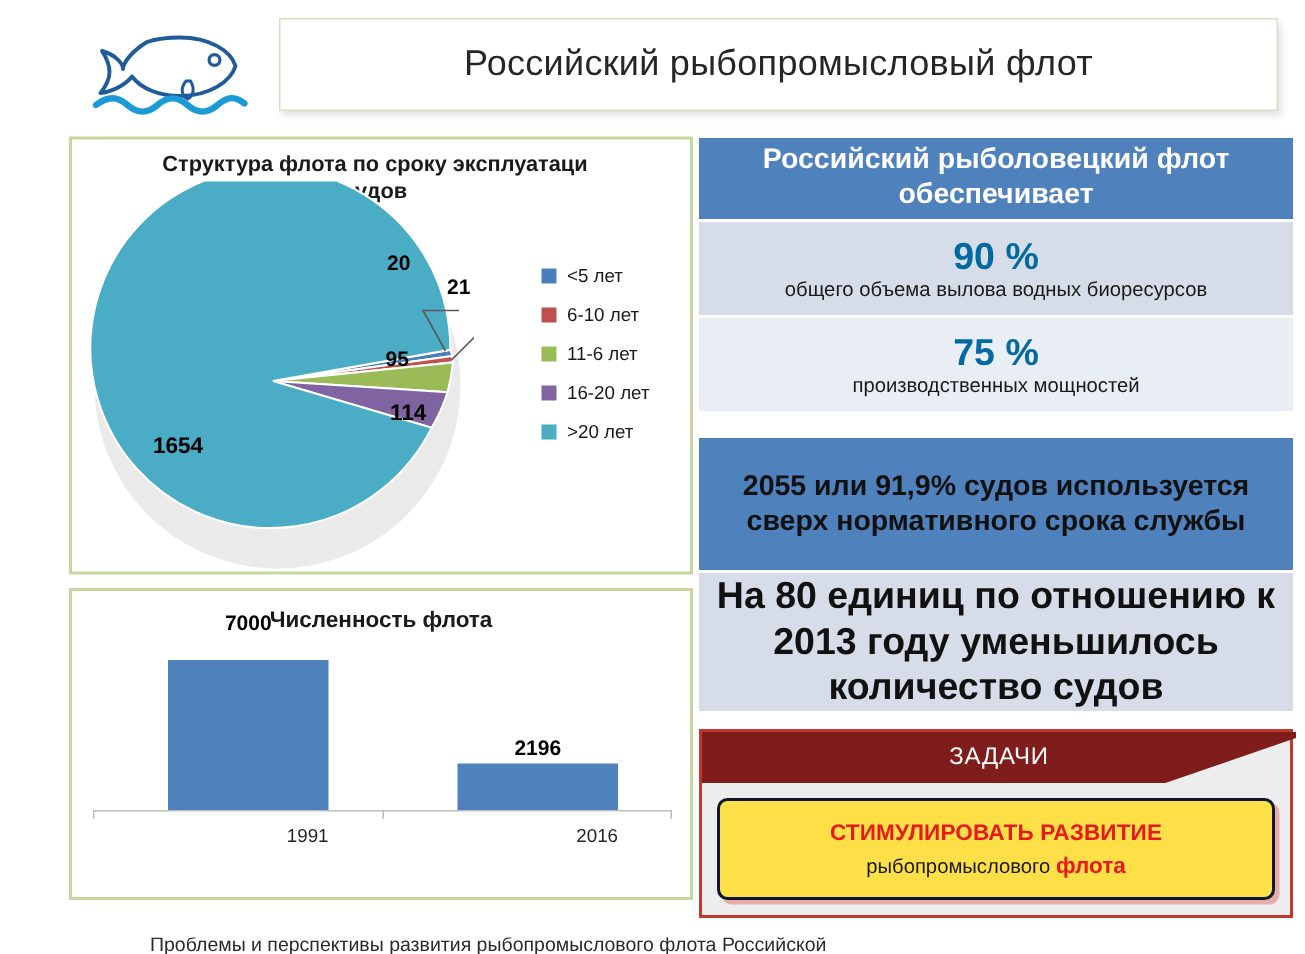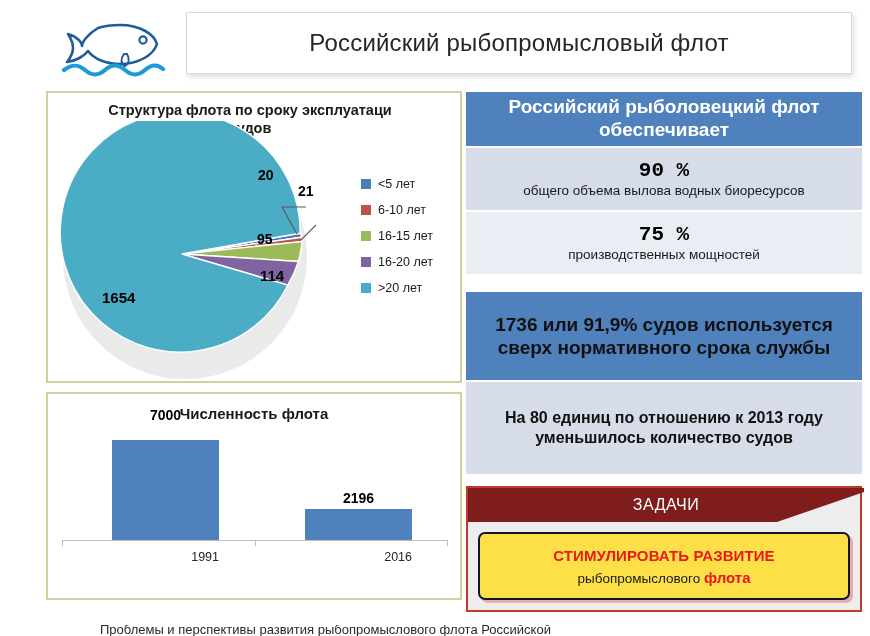--- a/index.html
+++ b/index.html
@@ -177,25 +177,24 @@
     align-items: center; justify-content: center;
   }
   .p-stat-b {
     left: 466px; top: 212px;
     width: 396px; height: 62px;
     background: #E9EDF4;
     display: flex; flex-direction: column;
     align-items: center; justify-content: center;
   }
   .pct {
-    color: #000000;
-    font-size: 21px;
+    color: #0369a1;
+    font-size: 25px;
     font-weight: bold;
     line-height: 1.15;
-    font-family: Liberation Mono, monospace;
   }
   .pct-sub {
     font-size: 13.5px;
     color: #1a1a1a;
     text-align: center;
     line-height: 1.2;
   }
   .p-mid-blue {
     left: 466px; top: 292px;
     width: 396px; height: 88px;
@@ -206,21 +205,21 @@
     font-size: 19px; font-weight: bold;
     line-height: 1.22;
   }
   .p-mid-grey {
     left: 466px; top: 382px;
     width: 396px; height: 92px;
     background: #D6DCE8;
     color: #111111;
     display: flex; align-items: center; justify-content: center;
     text-align: center;
-    font-size: 16px; font-weight: bold;
+    font-size: 25px; font-weight: bold;
     line-height: 1.22;
   }
 
   .tasks-card {
     left: 466px; top: 486px;
     width: 396px; height: 126px;
     background: #EDEDED;
     border: 2px solid #C0392B;
   }
   .tasks-banner {
@@ -329,21 +328,21 @@
     <div class="leg-row">
       <span class="leg-sw" style="background:#4A7EBB"></span>
       <span class="leg-tx">&lt;5 лет</span>
     </div>
     <div class="leg-row">
       <span class="leg-sw" style="background:#C0504D"></span>
       <span class="leg-tx">6-10 лет</span>
     </div>
     <div class="leg-row">
       <span class="leg-sw" style="background:#9BBB59"></span>
-      <span class="leg-tx">16-15 лет</span>
+      <span class="leg-tx">11-6 лет</span>
     </div>
     <div class="leg-row">
       <span class="leg-sw" style="background:#8064A2"></span>
       <span class="leg-tx">16-20 лет</span>
     </div>
     <div class="leg-row">
       <span class="leg-sw" style="background:#4BACC6"></span>
       <span class="leg-tx">&gt;20 лет</span>
     </div>
   </div>
@@ -373,21 +372,21 @@
 <div class="panel p-stat-a">
   <div class="pct">90 %</div>
   <div class="pct-sub">общего объема вылова водных биоресурсов</div>
 </div>
 
 <div class="panel p-stat-b">
   <div class="pct">75 %</div>
   <div class="pct-sub">производственных мощностей</div>
 </div>
 
-<div class="panel p-mid-blue">1736 или 91,9% судов используется сверх нормативного срока службы</div>
+<div class="panel p-mid-blue">2055 или 91,9% судов используется сверх нормативного срока службы</div>
 
 <div class="panel p-mid-grey">На 80 единиц по отношению к 2013 году уменьшилось количество судов</div>
 
 <div class="panel tasks-card">
   <div class="tasks-banner">ЗАДАЧИ</div>
   <div class="tasks-inner">
     <div class="tasks-main">СТИМУЛИРОВАТЬ РАЗВИТИЕ</div>
     <div class="tasks-sub"><span>рыбопромыслового </span><b>флота</b></div>
   </div>
 </div>

